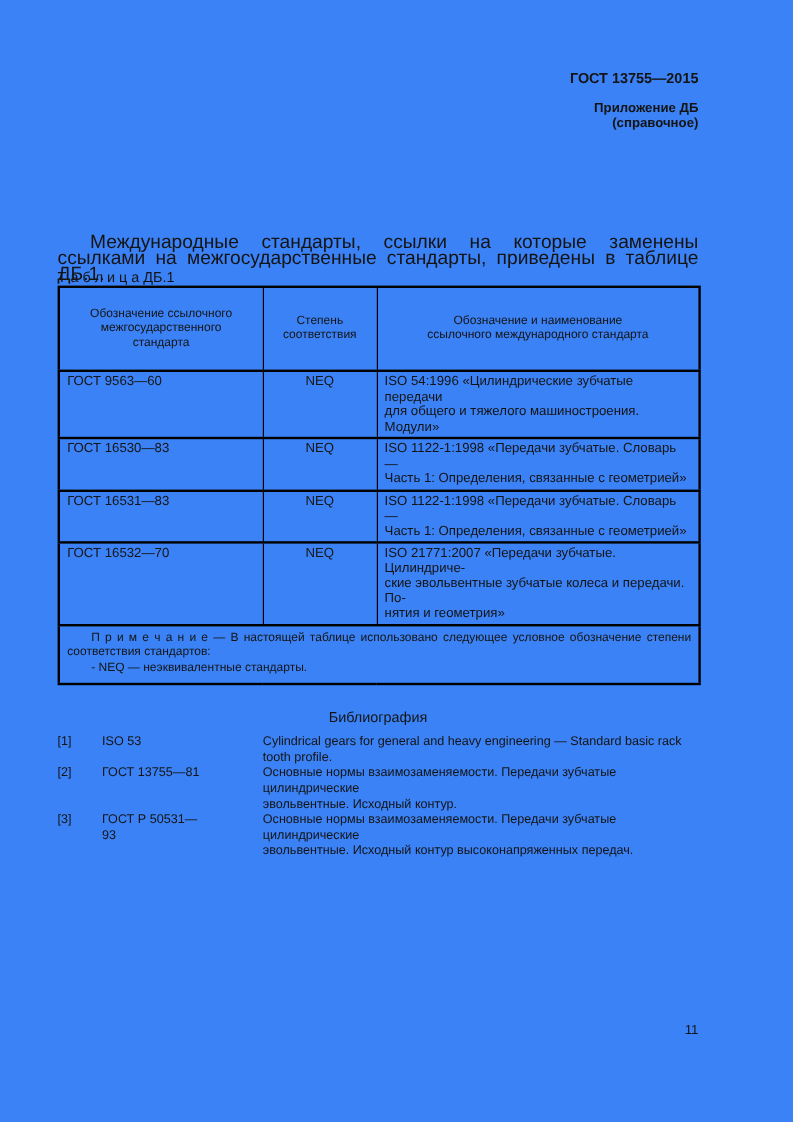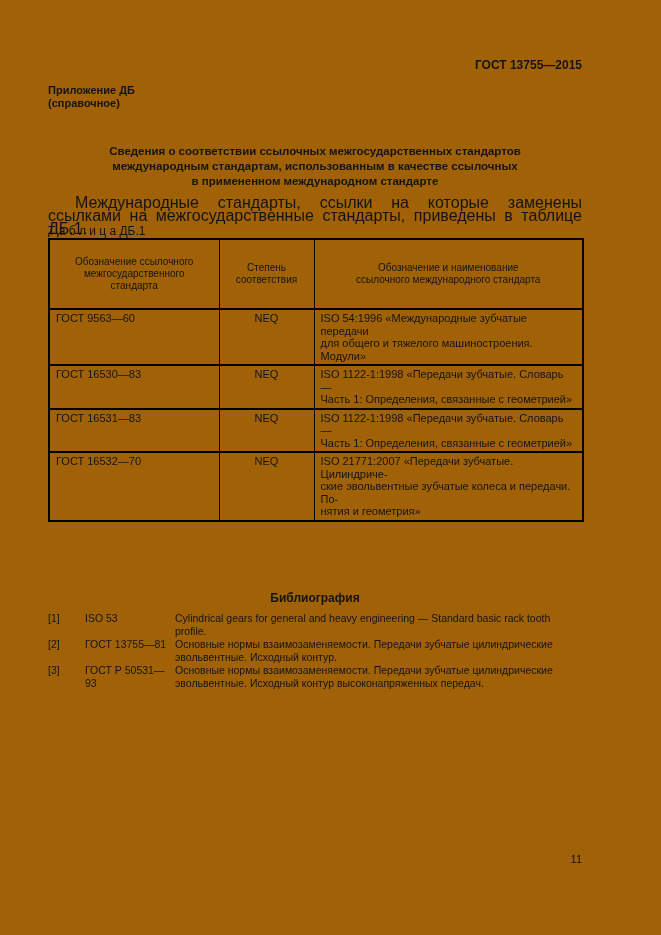--- a/index.html
+++ b/index.html
@@ -1,28 +1,28 @@
 <!DOCTYPE html>
 <html><head>
 <meta charset="utf-8">
 <style>
   html,body { margin:0; padding:0; background:#ffffff; }
   .page {
-    position:relative; width:661px; height:935px; background:#a16207;
+    position:relative; width:661px; height:935px; background:#3b82f6;
     font-family:"Liberation Sans", sans-serif; color:#141414; overflow:hidden;
   }
   .prelines { white-space:pre-line; }
 
   .doc-code {
     position:absolute; top:58px; left:48px; width:534px;
     text-align:right; font-weight:bold; font-size:12px;
   }
   .appendix {
     position:absolute; top:84px; left:48px; width:534px;
-    text-align:left; font-weight:bold; font-size:11px; line-height:13px;
+    text-align:right; font-weight:bold; font-size:11px; line-height:13px;
   }
   .section-title {
     position:absolute; top:144px; left:48px; width:534px;
     text-align:center; font-weight:bold; font-size:11.5px; line-height:15px;
   }
   .intro {
     position:absolute; top:196px; left:48px; width:534px; margin:0;
     font-size:16px; line-height:13px; text-align:justify; text-indent:27px;
   }
   .table-caption {
@@ -46,51 +46,48 @@
   }
   td.deg { text-align:center; }
   tr.h25 { height:25px; } tr.h29 { height:29px; } tr.h27 { height:27px;margin-left:41px; }
   tr.h37 { height:37px;padding-left:25px; } tr.h44 { height:44px; }
   .note-cell { font-size:10px; line-height:12px; padding:4px 6px 6px 6px !important; }
   .note-p1 { margin:0; text-align:justify; text-indent:20px; }
   .note-p2 { margin:0; text-indent:20px; }
 
   .bib-title {
     position:absolute; top:591px; left:48px; width:534px;
-    text-align:center; font-weight:bold; font-size:12px;
+    text-align:center; font-weight:normal; font-size:12px;
   }
   .bib-list {
     position:absolute; top:612px; left:48px; width:534px;
     font-size:10.5px; line-height:13px;
   }
   .bib-entry { display:flex; align-items:flex-start; }
   .bib-ref  { flex:none; width:37px; }
   .bib-code { flex:none; width:90px; }
-  .bib-desc { flex:1; }
+  .bib-desc { flex:1;margin-left:44px; }
 
   .page-number {
     position:absolute; top:853px; left:48px; width:534px;
     text-align:right; font-size:11px;
   }
 </style>
 </head>
 <body>
 
 <div class="page">
 
   <div class="doc-code">ГОСТ 13755—2015</div>
 
   <div class="appendix">
     <div>Приложение ДБ</div>
     <div>(справочное)</div>
   </div>
 
-  <div class="section-title prelines">Сведения о соответствии ссылочных межгосударственных стандартов
-международным стандартам, использованным в качестве ссылочных
-в примененном международном стандарте</div>
 
   <p class="intro">Международные стандарты, ссылки на которые заменены ссылками на межгосударственные стандарты, приведены в таблице ДБ.1.</p>
 
   <div class="table-caption">Т а б л и ц а  ДБ.1</div>
 
   <table class="std">
     <colgroup>
       <col style="width:170px">
         <col style="width:95px">
         <col style="width:269px">
@@ -102,41 +99,47 @@
         <th class="prelines">Степень
 соответствия</th>
         <th class="prelines">Обозначение и наименование
 ссылочного международного стандарта</th>
       </tr>
     </thead>
     <tbody>
       <tr class="h29">
         <td>ГОСТ 9563—60</td>
         <td class="deg">NEQ</td>
-        <td class="prelines">ISO 54:1996 «Международные зубчатые передачи
+        <td class="prelines">ISO 54:1996 «Цилиндрические зубчатые передачи
 для общего и тяжелого машиностроения. Модули»</td>
       </tr>
       <tr class="h27">
         <td>ГОСТ 16530—83</td>
         <td class="deg">NEQ</td>
         <td class="prelines">ISO 1122-1:1998 «Передачи зубчатые. Словарь —
 Часть 1: Определения, связанные с геометрией»</td>
       </tr>
       <tr class="h27">
         <td>ГОСТ 16531—83</td>
         <td class="deg">NEQ</td>
         <td class="prelines">ISO 1122-1:1998 «Передачи зубчатые. Словарь —
 Часть 1: Определения, связанные с геометрией»</td>
       </tr>
       <tr class="h37">
         <td>ГОСТ 16532—70</td>
         <td class="deg">NEQ</td>
         <td class="prelines">ISO 21771:2007 «Передачи зубчатые. Цилиндриче-
 ские эвольвентные зубчатые колеса и передачи. По-
 нятия и геометрия»</td>
+      </tr>
+      <tr class="h44">
+        <td colspan="3" class="note-cell">
+          <p class="note-p1">П р и м е ч а н и е — В настоящей таблице использовано следующее условное обозначение степени соответствия стандартов:</p>
+          <p class="note-p2">- NEQ — неэквивалентные стандарты.</p>
+        </td>
       </tr>
     </tbody>
   </table>
 
   <div class="bib-title">Библиография</div>
 
   <div class="bib-list">
     <div class="bib-entry">
       <span class="bib-ref">[1]</span>
       <span class="bib-code">ISO 53</span>

